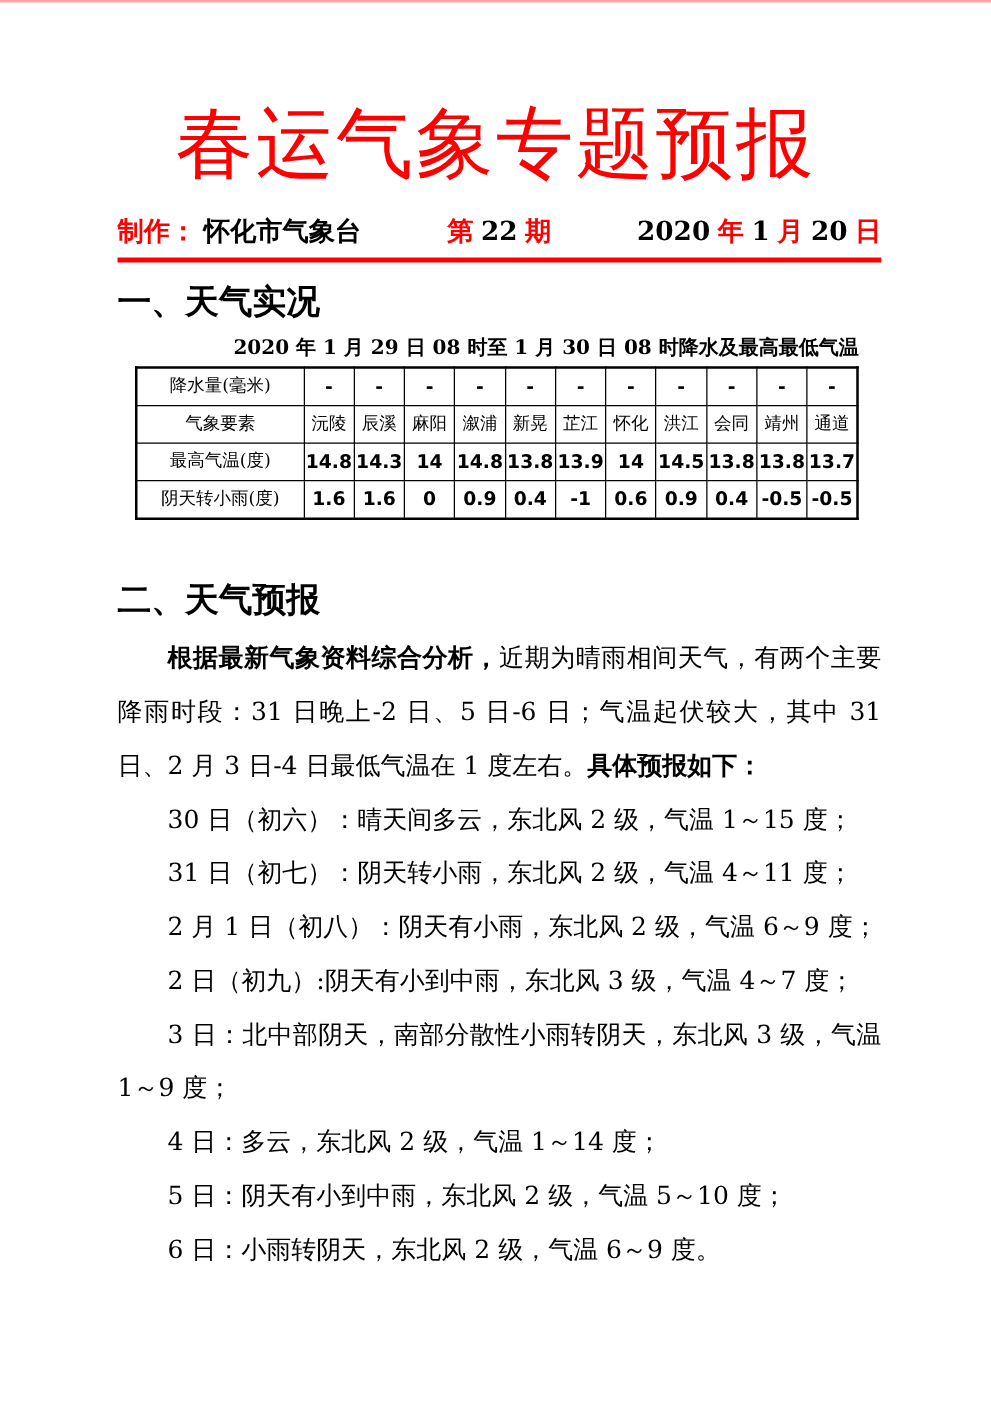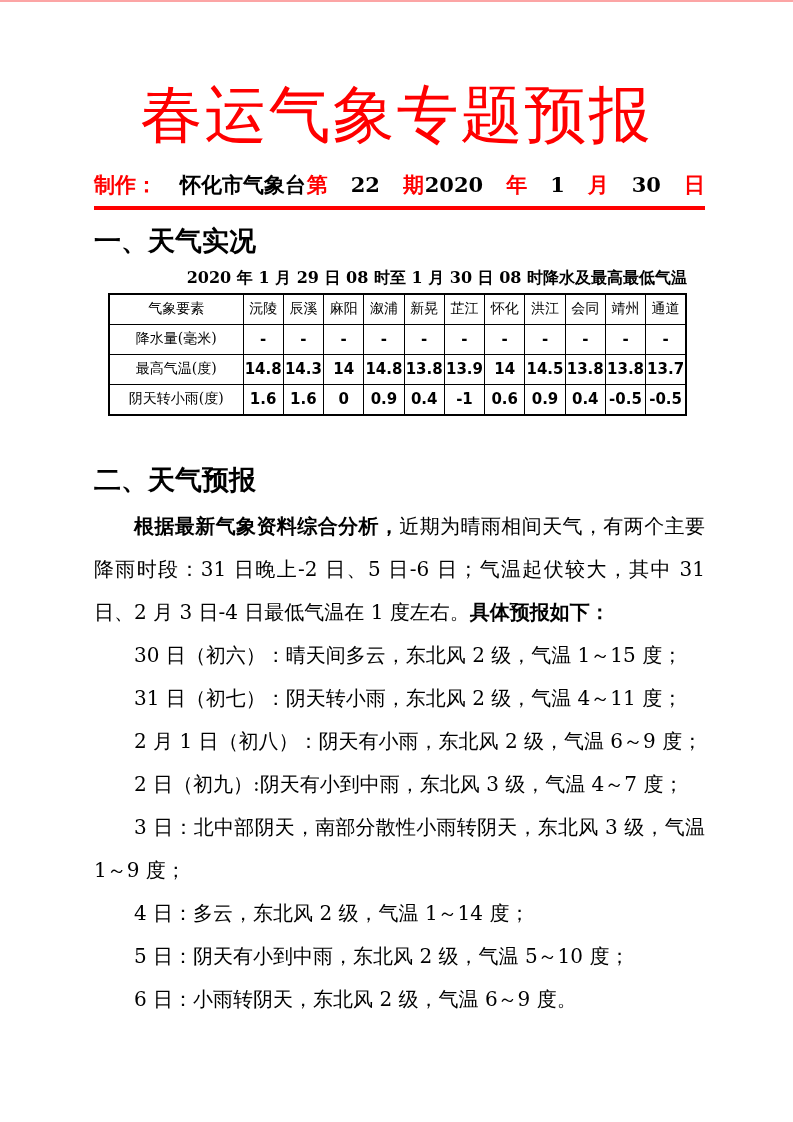--- a/index.html
+++ b/index.html
@@ -29,21 +29,21 @@
     margin-left: 94px;
   }
   .meta-row {
     display: flex;
     justify-content: space-between;
     align-items: baseline;
     margin-top: 15px;
     font-size: 21px;
     font-weight: bold;
   }
-  .meta-group { display: inline-flex; gap: 23px; align-items: baseline; }
+  .meta-group { display: inline-flex; gap: 6px; align-items: baseline; }
   .red { color: #ff0000; }
   .red-rule {
     border: none;
     border-top: 4px solid #ff0000;
     margin: 7px 0 0 0;
   }
   .section-heading {
     font-size: 27px;
     font-weight: bold;
     margin: 13px 0 0 0;
@@ -108,21 +108,21 @@
       <span class="meta-group">
         <span class="red">第</span>
         <span>22</span>
         <span class="red">期</span>
       </span>
       <span class="meta-group">
         <span>2020</span>
         <span class="red">年</span>
         <span>1</span>
         <span class="red">月</span>
-        <span>30</span>
+        <span>20</span>
         <span class="red">日</span>
       </span>
     </div>
 
     <hr class="red-rule">
 
     <h2 class="section-heading">一、天气实况</h2>
 
     <div class="table-title">2020 年 1 月 29 日 08 时至 1 月 30 日 08 时降水及最高最低气温</div>
 
@@ -135,49 +135,49 @@
           <col>
           <col>
           <col>
           <col>
           <col>
           <col>
           <col>
           <col>
       </colgroup>
       <tbody>
+        <tr>
+          <td class="cell-cn">降水量(毫米)</td>
+          <td class="cell-num">-</td>
+          <td class="cell-num">-</td>
+          <td class="cell-num">-</td>
+          <td class="cell-num">-</td>
+          <td class="cell-num">-</td>
+          <td class="cell-num">-</td>
+          <td class="cell-num">-</td>
+          <td class="cell-num">-</td>
+          <td class="cell-num">-</td>
+          <td class="cell-num">-</td>
+          <td class="cell-num">-</td>
+        </tr>
         <tr>
           <th class="cell-cn">气象要素</th>
           <th class="cell-cn">沅陵</th>
           <th class="cell-cn">辰溪</th>
           <th class="cell-cn">麻阳</th>
           <th class="cell-cn">溆浦</th>
           <th class="cell-cn">新晃</th>
           <th class="cell-cn">芷江</th>
           <th class="cell-cn">怀化</th>
           <th class="cell-cn">洪江</th>
           <th class="cell-cn">会同</th>
           <th class="cell-cn">靖州</th>
           <th class="cell-cn">通道</th>
         </tr>
         <tr>
-          <td class="cell-cn">降水量(毫米)</td>
-          <td class="cell-num">-</td>
-          <td class="cell-num">-</td>
-          <td class="cell-num">-</td>
-          <td class="cell-num">-</td>
-          <td class="cell-num">-</td>
-          <td class="cell-num">-</td>
-          <td class="cell-num">-</td>
-          <td class="cell-num">-</td>
-          <td class="cell-num">-</td>
-          <td class="cell-num">-</td>
-          <td class="cell-num">-</td>
-        </tr>
-        <tr>
           <td class="cell-cn">最高气温(度)</td>
           <td class="cell-num">14.8</td>
           <td class="cell-num">14.3</td>
           <td class="cell-num">14</td>
           <td class="cell-num">14.8</td>
           <td class="cell-num">13.8</td>
           <td class="cell-num">13.9</td>
           <td class="cell-num">14</td>
           <td class="cell-num">14.5</td>
           <td class="cell-num">13.8</td>

